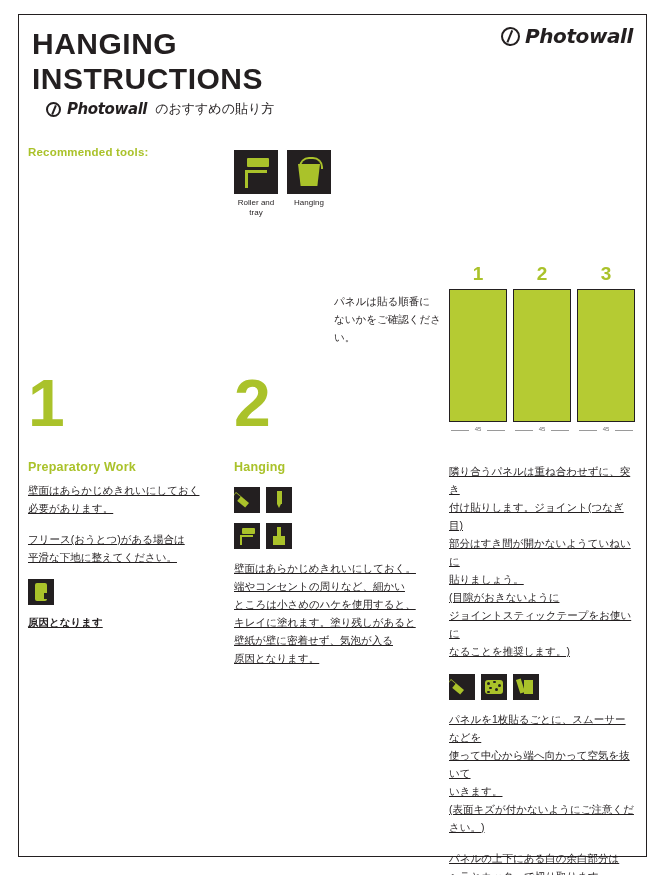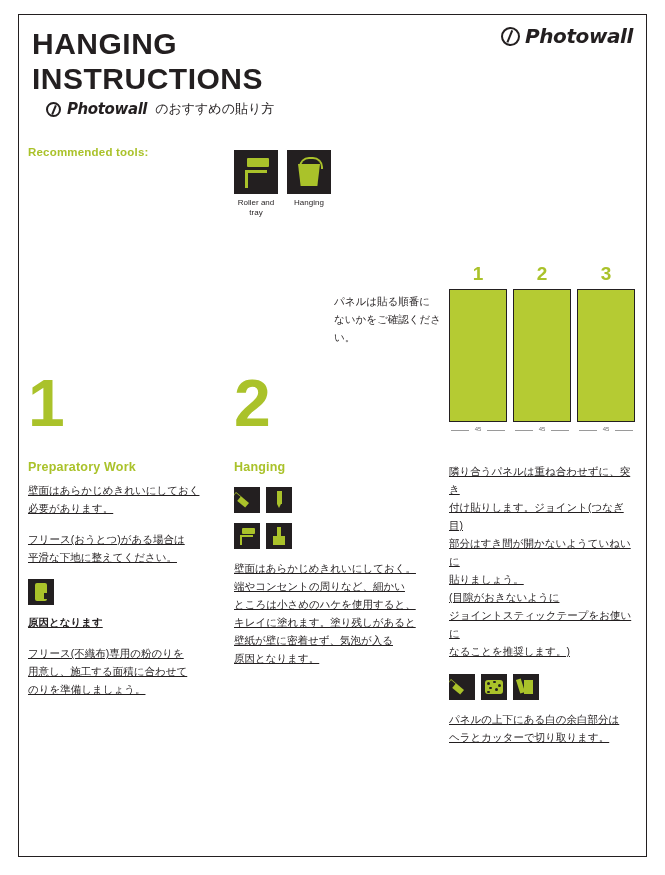--- a/index.html
+++ b/index.html
@@ -401,23 +401,20 @@
     <p style="white-space:pre-line">壁面はあらかじめきれいにしておく
 必要があります。</p>
     <p style="white-space:pre-line">フリース(おうとつ)がある場合は
 平滑な下地に整えてください。</p>
     <div class="single-icon">
       <span class="g-glue">
           <i></i>
         </span>
     </div>
     <p class="subhead">原因となります</p>
-    <p style="white-space:pre-line">フリース(不織布)専用の粉のりを
-用意し、施工する面積に合わせて
-のりを準備しましょう。</p>
   </div>
 
   <div class="col c2">
     <div class="icons-row">
       <span class="mini m-knife">
           <b></b>
           <i></i>
         </span>
       <span class="mini">
           <span class="m-pen"></span>
@@ -464,17 +461,21 @@
           <i style="left:4px;top:7px;width:2.5px;height:2.5px;"></i>
           <i style="left:10px;top:8px;width:3px;height:3px;"></i>
           <i style="left:2px;top:11px;width:2.5px;height:2.5px;"></i>
         </span>
       </span>
       <span class="mini">
         <span class="m-brush-handle" style="left:5px;top:5px;width:5px;height:14px;transform:rotate(-18deg)"></span>
         <span class="m-brush-head" style="left:11px;top:6px;width:9px;height:14px;"></span>
       </span>
     </div>
+    <p style="white-space:pre-line">パネルを1枚貼るごとに、スムーサーなどを
+使って中心から端へ向かって空気を抜いて
+いきます。
+(表面キズが付かないようにご注意ください。)</p>
     <p style="white-space:pre-line">パネルの上下にある白の余白部分は
 ヘラとカッターで切り取ります。</p>
 
   </div>
 </div>
 
 </body></html>

